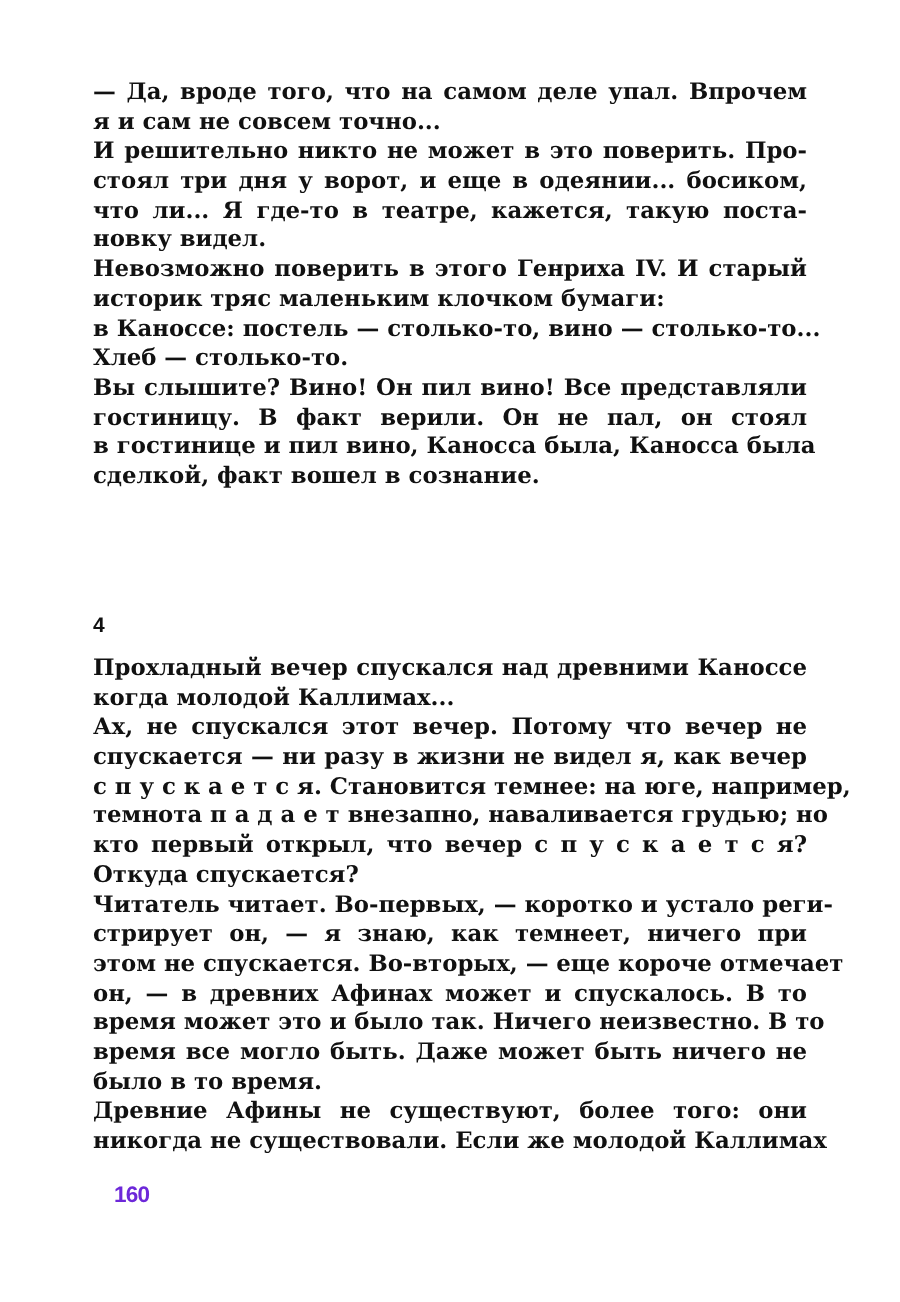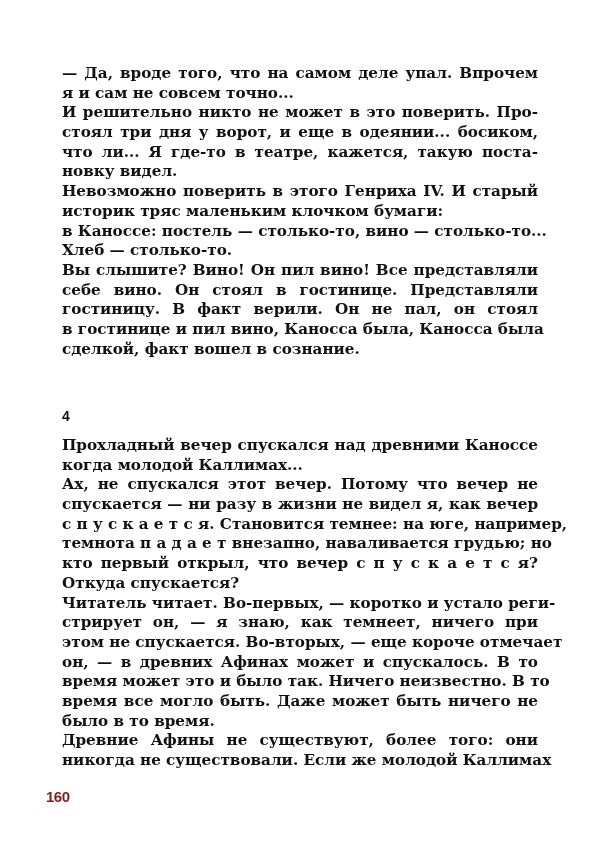--- a/index.html
+++ b/index.html
@@ -1,45 +1,44 @@
 <!DOCTYPE html>
 <html><head>
 <meta charset="utf-8">
 <style>
   html, body { margin: 0; padding: 0; background: #ffffff; }
   body { width: 600px; height: 868px; position: relative; overflow: hidden; }
   .page {
-    position: absolute; left: 62px; top: 64px; width: 476px;
+    position: absolute; left: 62px; top: 52px; width: 476px;
     font-family: "DejaVu Serif", "Liberation Serif", serif;
     font-size: 15.2px; line-height: 19.7px; color: #111111;
     font-weight: bold;
   }
   .line { display: block; white-space: nowrap; text-align: justify; text-align-last: justify; height: 19.7px; }
   .line.last { text-align-last: left; }
   .sec-num { position: absolute; left: 62px; top: 408px; font-family: "Liberation Sans", sans-serif; font-weight: bold; font-size: 14px; color: #111; }
   .part2 { top: 436px; }
-  .pagenum { position: absolute; left: 46px; top: 788px; font-family: "Liberation Sans", sans-serif; font-weight: bold; font-size: 15px; color: #7f1d1d; letter-spacing: -0.5px; }
+  .pagenum { position: absolute; left: 76px; top: 788px; font-family: "Liberation Sans", sans-serif; font-weight: bold; font-size: 15px; color: #6d28d9; letter-spacing: -0.5px; }
   .it { }
 </style>
 </head>
 <body>
 
 <div class="page">
   <span class="line">— Да, вроде того, что на самом деле упал. Впрочем</span>
   <span class="line last">я и сам не совсем точно...</span>
   <span class="line">И решительно никто не может в это поверить. Про-</span>
   <span class="line">стоял три дня у ворот, и еще в одеянии... босиком,</span>
   <span class="line">что ли... Я где-то в театре, кажется, такую поста-</span>
   <span class="line last">новку видел.</span>
   <span class="line">Невозможно поверить в этого Генриха IV. И старый</span>
   <span class="line last">историк тряс маленьким клочком бумаги:</span>
   <span class="line">в Каноссе: постель — столько-то, вино — столько-то...</span>
   <span class="line last">Хлеб — столько-то.</span>
   <span class="line">Вы слышите? Вино! Он пил вино! Все представляли</span>
-  <span class="line">себе вино. Он стоял в гостинице. Представляли</span>
   <span class="line"><span>гостиницу. В факт верили. Он не </span><span class="it">пал</span><span>, он стоял</span></span>
   <span class="line">в гостинице и пил вино, Каносса была, Каносса была</span>
   <span class="line last">сделкой, факт вошел в сознание.</span>
 </div>
 
 <div class="sec-num">4</div>
 
 <div class="page part2">
   <span class="line">Прохладный вечер спускался над древними Каноссе</span>
   <span class="line last">когда молодой Каллимах...</span>

